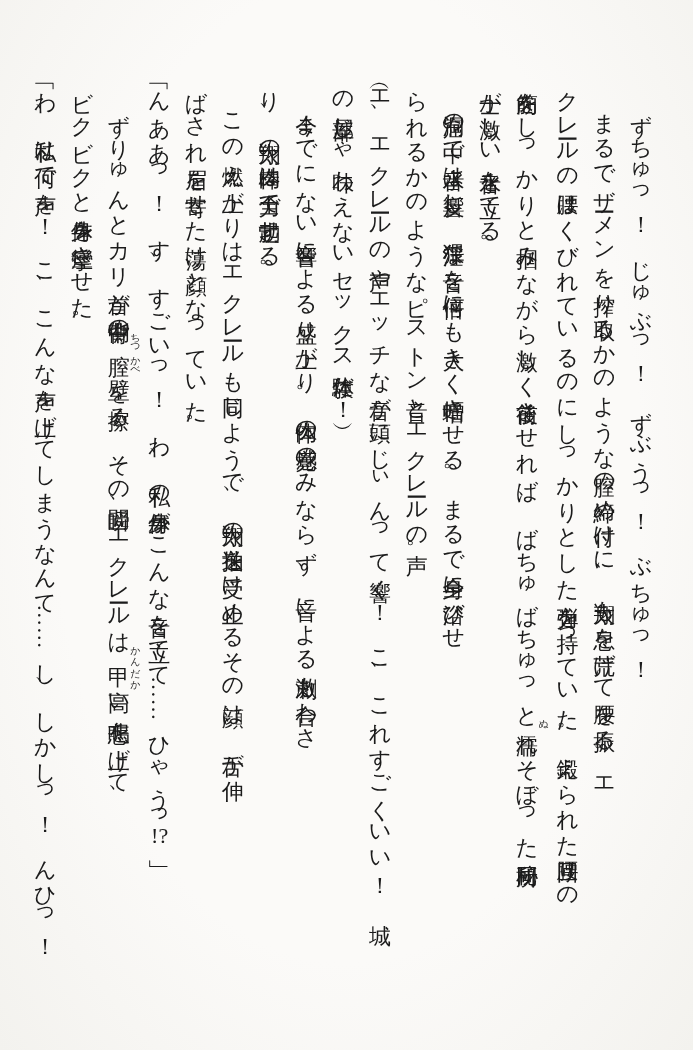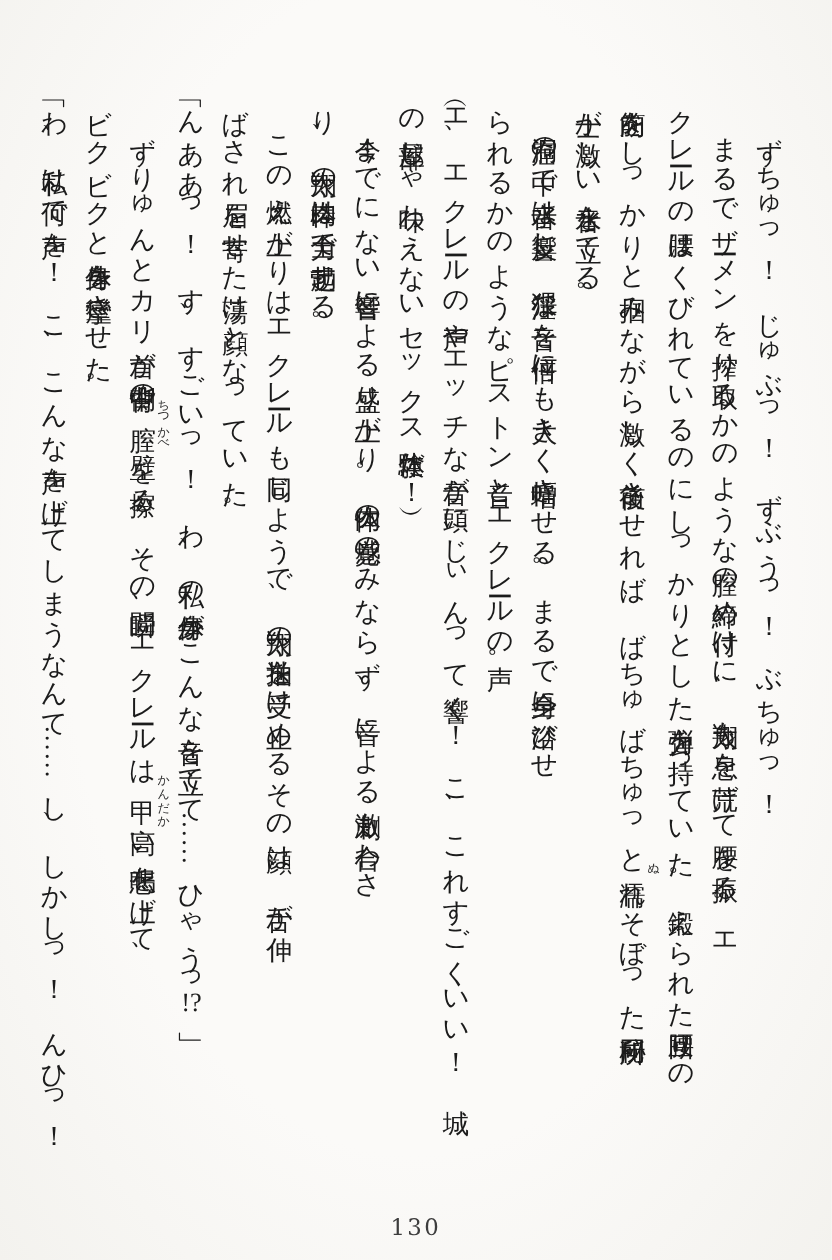--- a/index.html
+++ b/index.html
@@ -72,14 +72,13 @@
       <p class="line">の部屋じゃ味わえないセックス体験だ！）</p>
       <p class="line indent">今までにない音響による盛り上がり。肉体の感覚のみならず、音による刺激も合わさ</p>
       <p class="line">り、翔太の肉棒は全力で勃起する。</p>
       <p class="line indent">この燃え上がりはエクレールも同じようで、翔太の抽送を受け止めるその顔は、舌が伸</p>
       <p class="line">ばされ眉を寄せた蕩け顔となっていた。</p>
       <p class="line">「んああっ！　す、すごいっ！　わ、私の身体がこんな音を立てて……ひゃうっ<span class="tcy">!?</span>」</p>
       <p class="line indent">ずりゅんとカリ首が背中側の<ruby>膣壁<rt>ちつかべ</rt></ruby>を擦る。その瞬間、エクレールは<ruby>甲高<rt>かんだか</rt></ruby>い悲鳴を上げて、</p>
       <p class="line">ビクビクと身体を痙攣させた。</p>
       <p class="line">「わ、私は何で声を！　こ、こんな声を上げてしまうなんて……し、しかしっ！　んひっ！</p>
     </div>
-  <div class="page-number">130</div>
 </div>
 
 </body></html>

